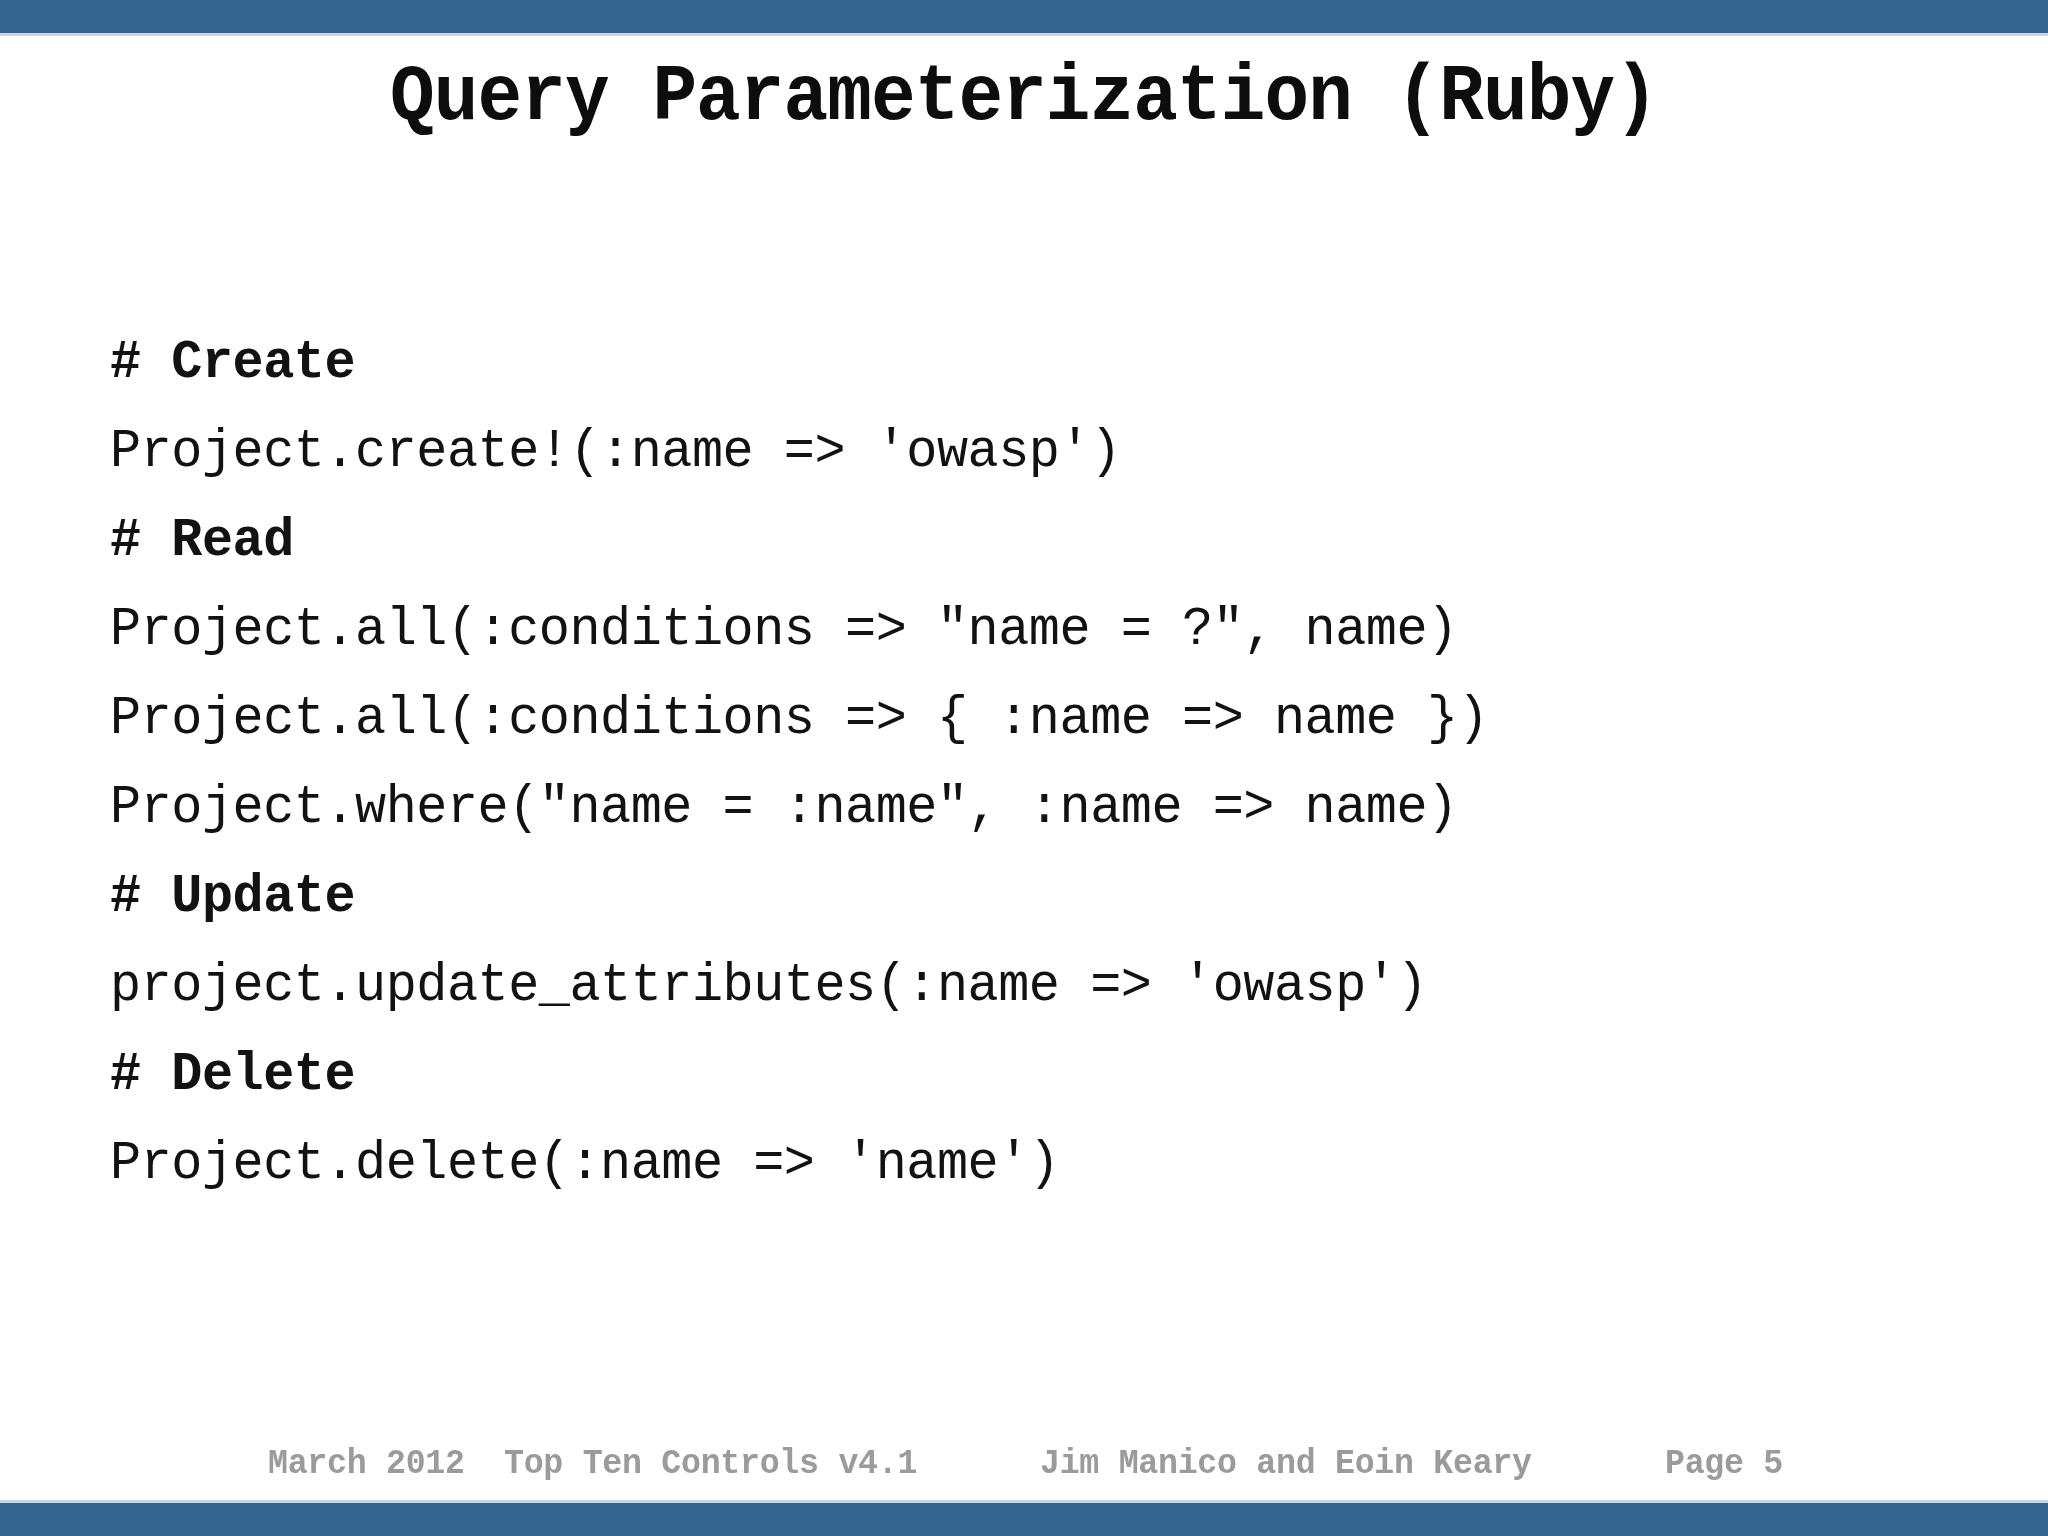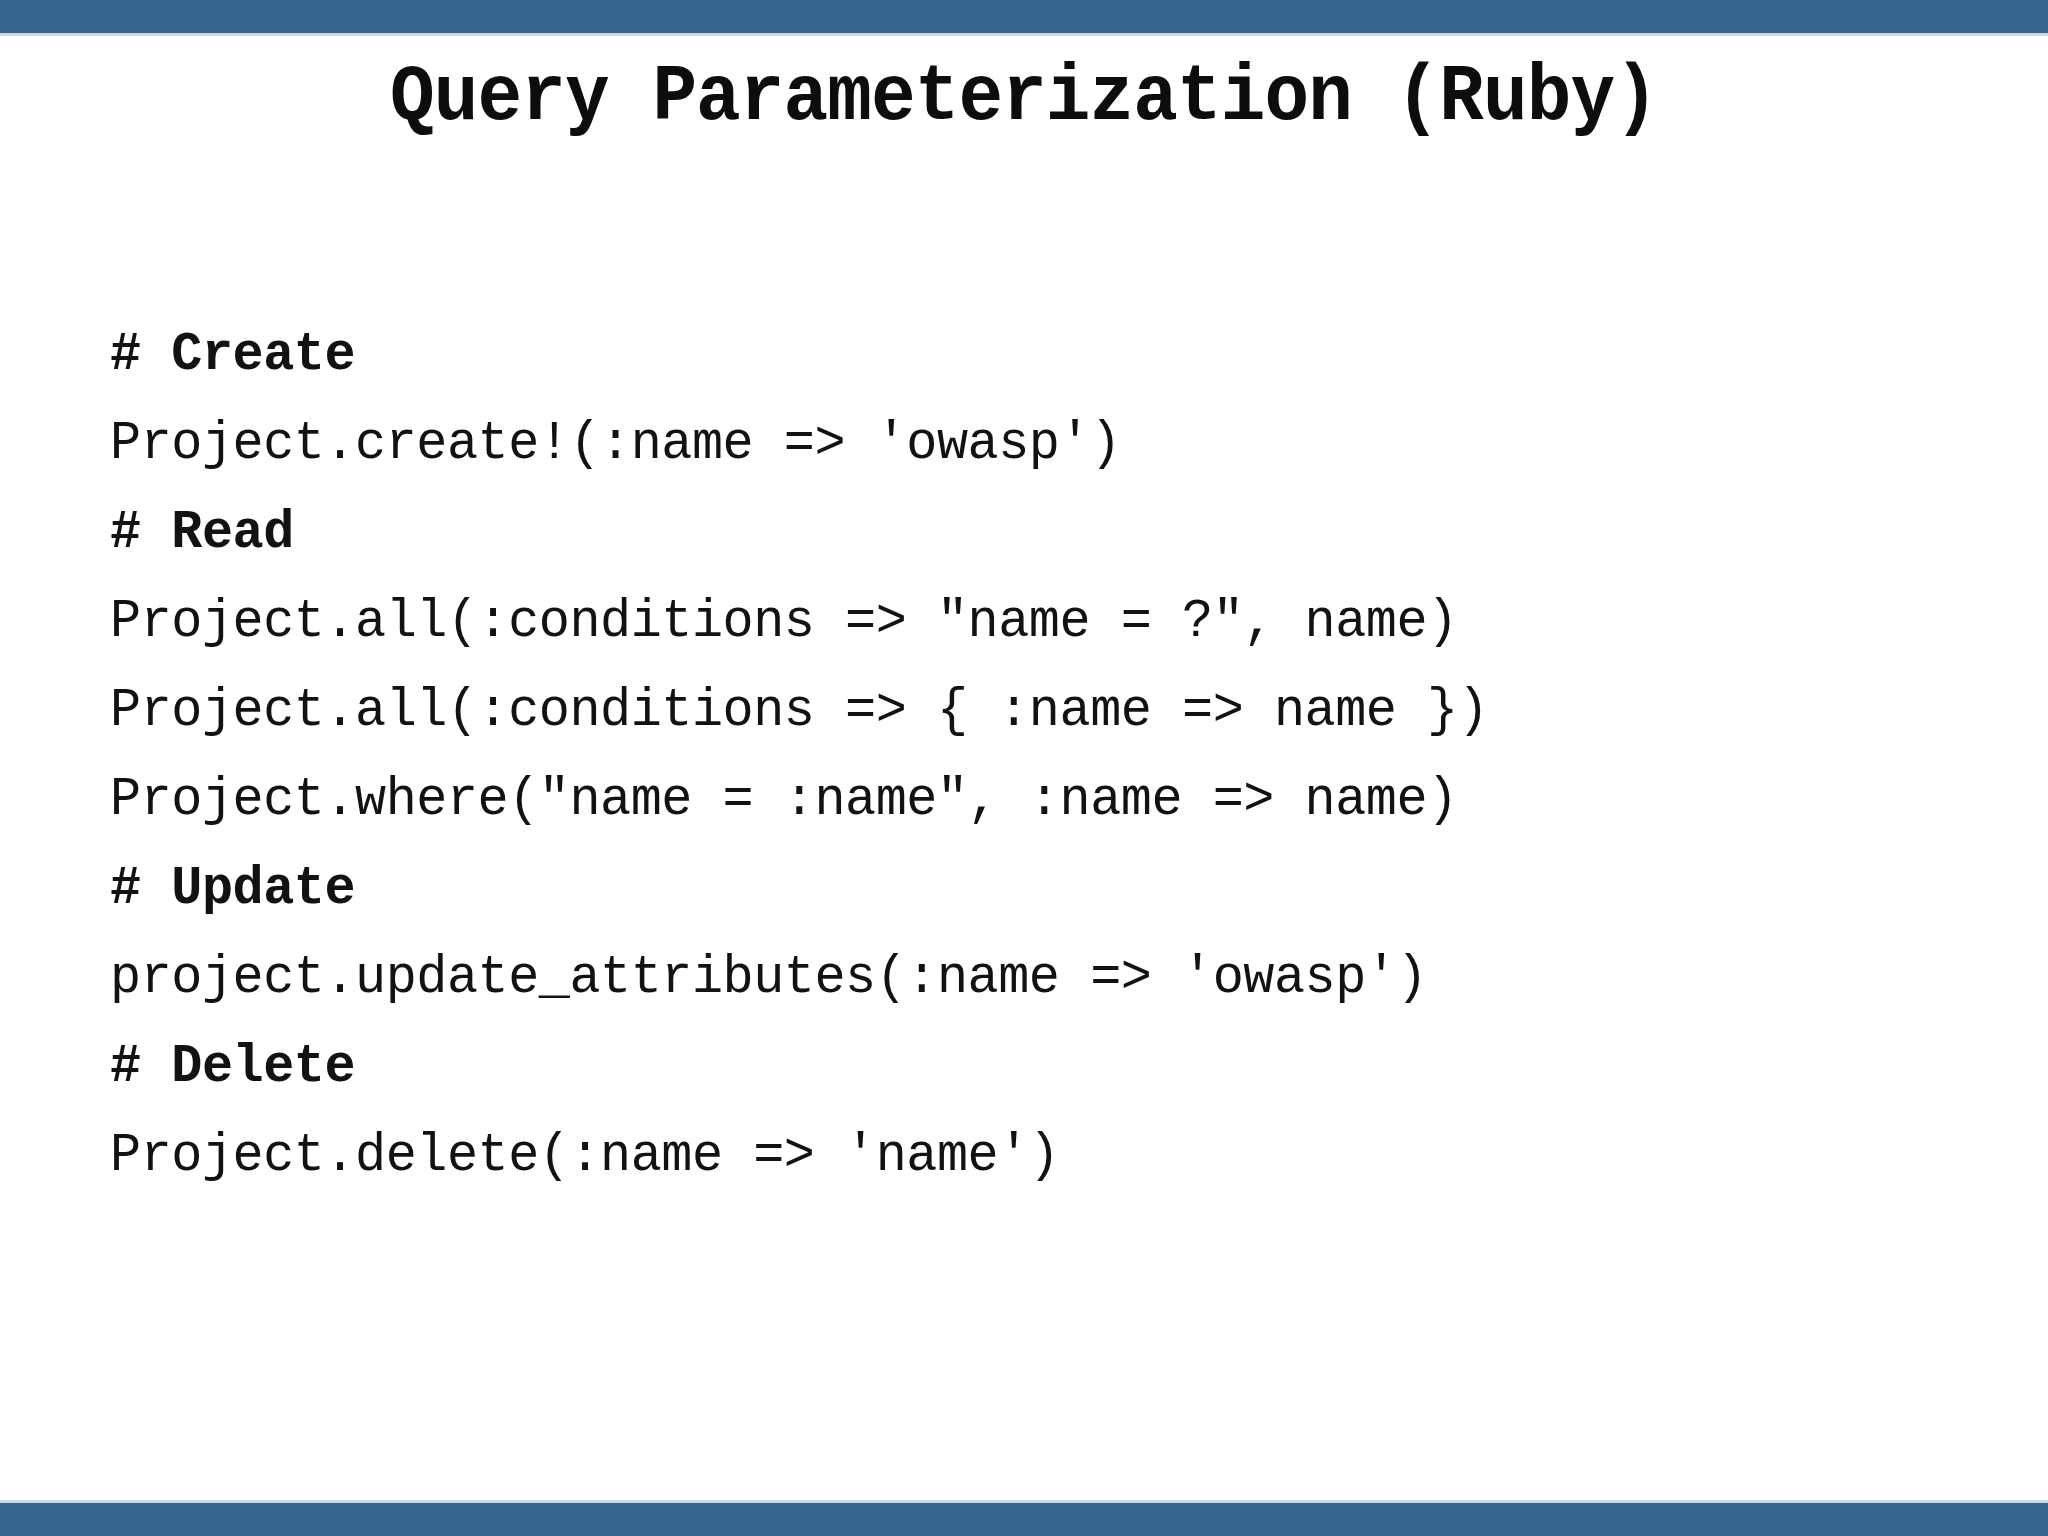--- a/index.html
+++ b/index.html
@@ -70,21 +70,21 @@
     line-height: 1.05;
     transform: scaleX(0.93);
     transform-origin: 50% 50%;
     white-space: nowrap;
   }
 
   
   .body-block {
     position: absolute;
     left: 110px;
-    top: 310px;
+    top: 318px;
     width: 1850px;
   }
   .code-line {
     font-size: 54px;
     line-height: 89px;
     color: #121212;
     white-space: pre;
     letter-spacing: -0.5px;
     transform: scaleX(0.96);
     transform-origin: 0 50%;
@@ -132,17 +132,22 @@
     <div class="code-line comment"># Read</div>
     <div class="code-line">Project.all(:conditions =&gt; "name = ?", name)</div>
     <div class="code-line">Project.all(:conditions =&gt; { :name =&gt; name })</div>
     <div class="code-line">Project.where("name = :name", :name =&gt; name)</div>
     <div class="code-line comment"># Update</div>
     <div class="code-line">project.update_attributes(:name =&gt; 'owasp')</div>
     <div class="code-line comment"># Delete</div>
     <div class="code-line">Project.delete(:name =&gt; 'name')</div>
   </div>
 
+  <div class="footer">
+    <span class="footer-seg footer-date">March 2012  Top Ten Controls v4.1</span>
+    <span class="footer-seg footer-authors">Jim Manico and Eoin Keary</span>
+    <span class="footer-seg footer-page">Page 5</span>
+  </div>
 
   <div class="bottom-bar-hairline"></div>
   <div class="bottom-bar"></div>
 
 </div>
 
 </body></html>

